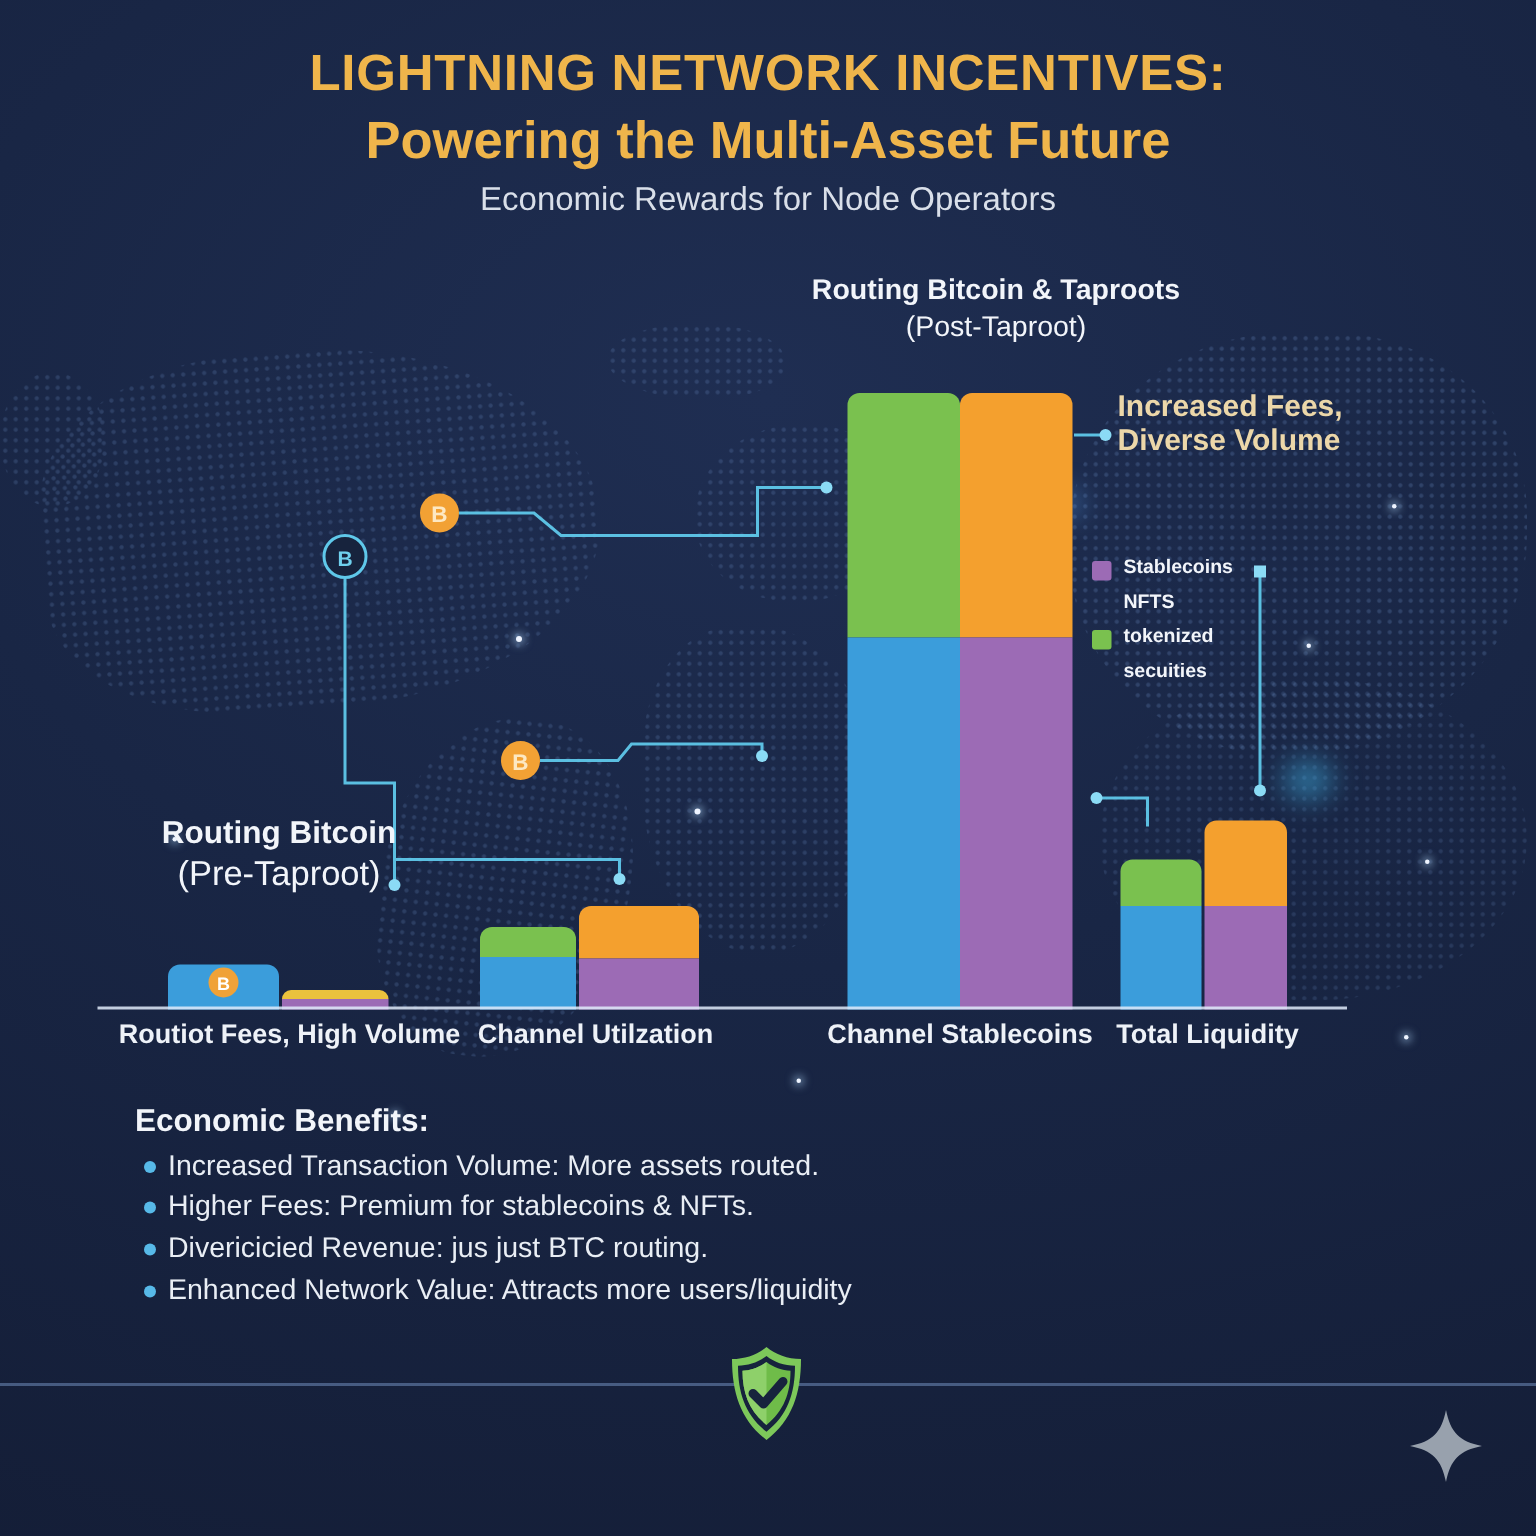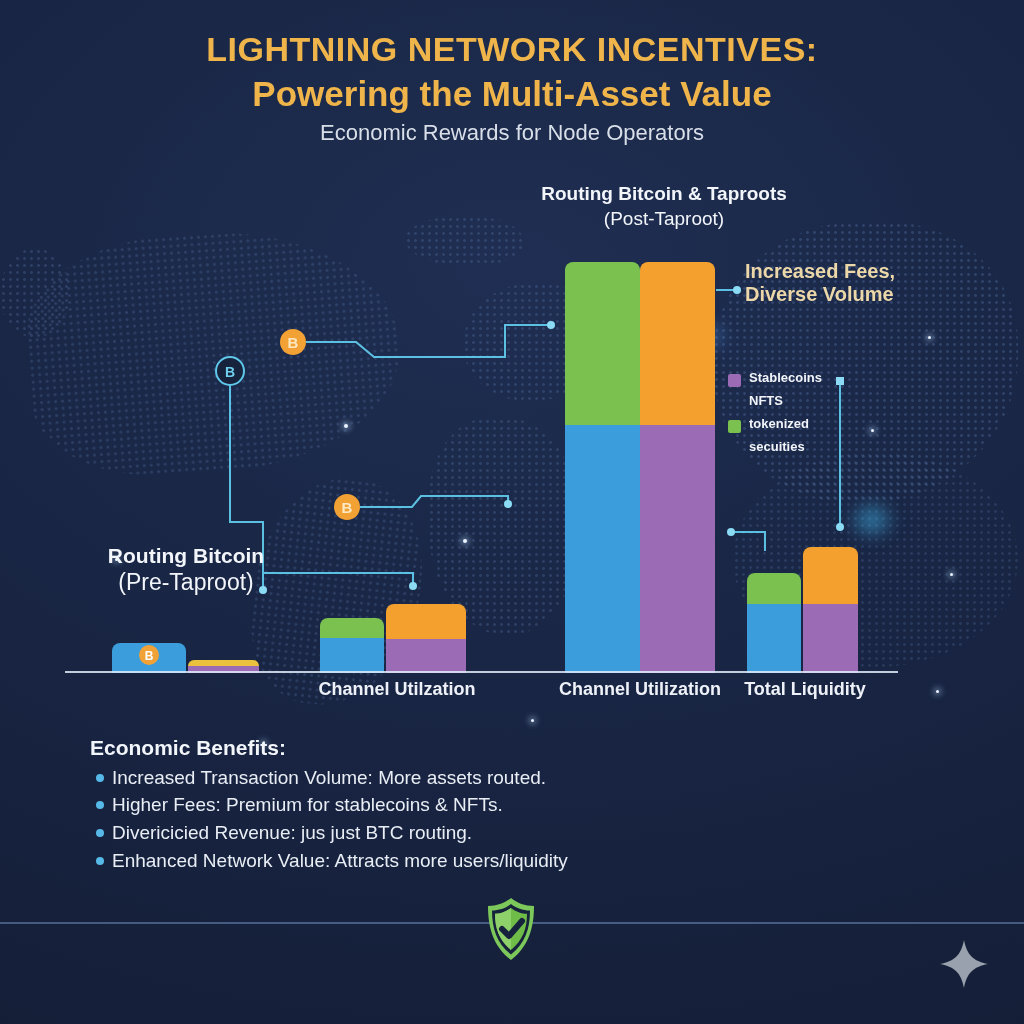--- a/index.html
+++ b/index.html
@@ -131,21 +131,21 @@
       <text x="347" y="513" text-anchor="middle" font-family="Liberation Sans, sans-serif" font-size="15" font-weight="bold" fill="#fde8c2">B</text>
     </g>
     <g>
       <circle cx="149" cy="655" r="10" fill="#f0a238"></circle>
       <text x="149" y="660" text-anchor="middle" font-family="Liberation Sans, sans-serif" font-size="12" font-weight="bold" fill="#ffffff">B</text>
     </g>
   </svg>
 
   <div class="textlayer">
     <div class="abs title1">LIGHTNING NETWORK INCENTIVES:</div>
-    <div class="abs title2">Powering the Multi-Asset Value</div>
+    <div class="abs title2">Powering the Multi-Asset Future</div>
     <div class="abs subtitle">Economic Rewards for Node Operators</div>
 
     <div class="grp-label post1">Routing Bitcoin &amp; Taproots</div>
     <div class="grp-label post2">(Post-Taproot)</div>
     <div class="grp-label pre1">Routing Bitcoin</div>
     <div class="grp-label pre2">(Pre-Taproot)</div>
 
     <div class="callout">
       <div>Increased Fees,</div>
       <div>Diverse Volume</div>
@@ -163,22 +163,23 @@
       <div class="legend-row">
         <span class="legend-swatch" style="background: rgb(122, 193, 79);"></span>
         <span class="legend-label">tokenized</span>
       </div>
       <div class="legend-row">
 
         <span class="legend-label">secuities</span>
       </div>
     </div>
 
+    <div class="axis-label lab1">Routiot Fees, High Volume</div>
     <div class="axis-label lab2">Channel Utilzation</div>
-    <div class="axis-label lab3">Channel Utilization</div>
+    <div class="axis-label lab3">Channel Stablecoins</div>
     <div class="axis-label lab4">Total Liquidity</div>
 
     <div class="abs benefits-heading">Economic Benefits:</div>
     <span class="bullet" style="top:774px;"></span>
     <div class="benefit-item" style="top:767px;">Increased Transaction Volume: More assets routed.</div>
     <span class="bullet" style="top:801px;"></span>
     <div class="benefit-item" style="top:794px;">Higher Fees: Premium for stablecoins &amp; NFTs.</div>
     <span class="bullet" style="top:829px;"></span>
     <div class="benefit-item" style="top:822px;">Divericicied Revenue: jus just BTC routing.</div>
     <span class="bullet" style="top:857px;"></span>

